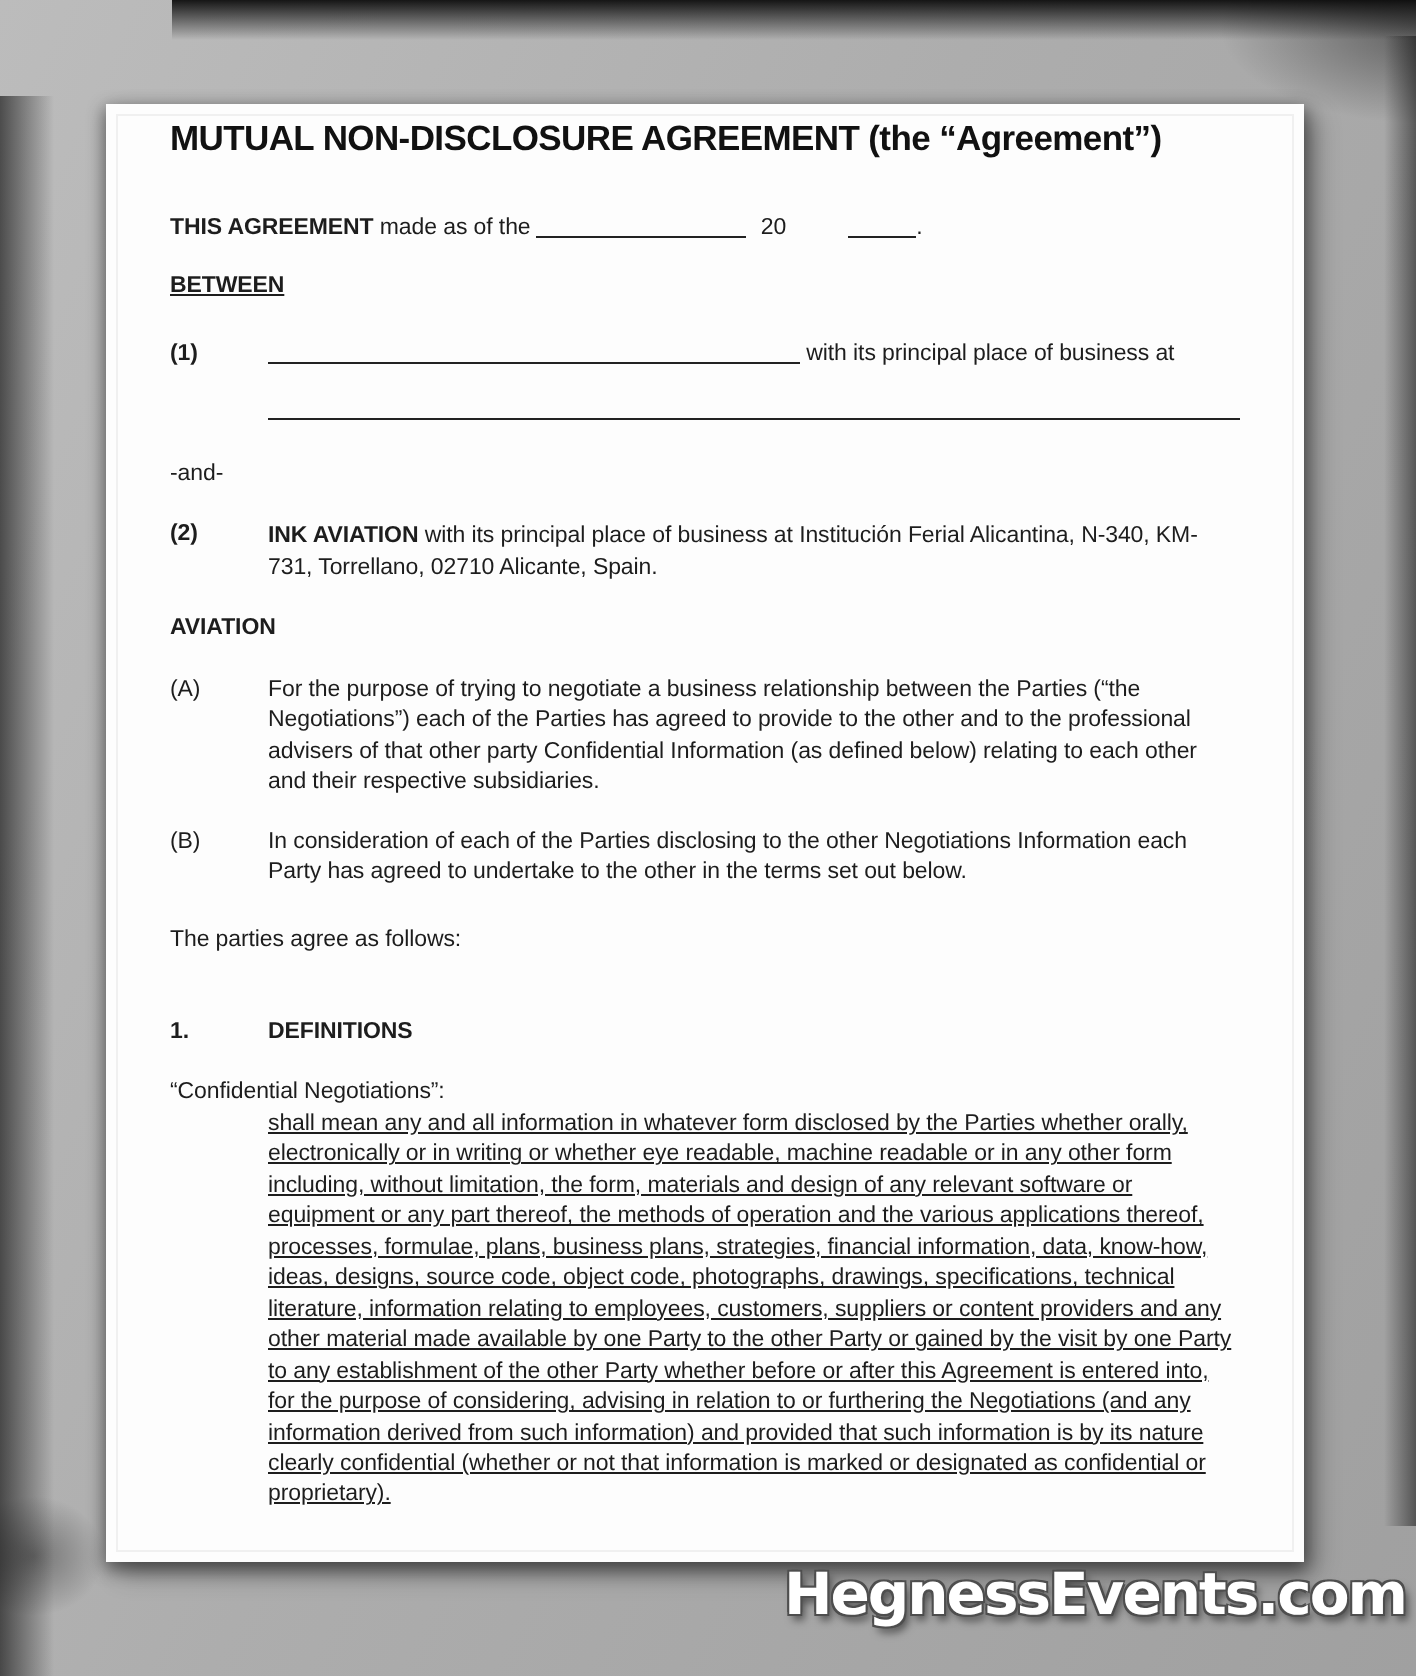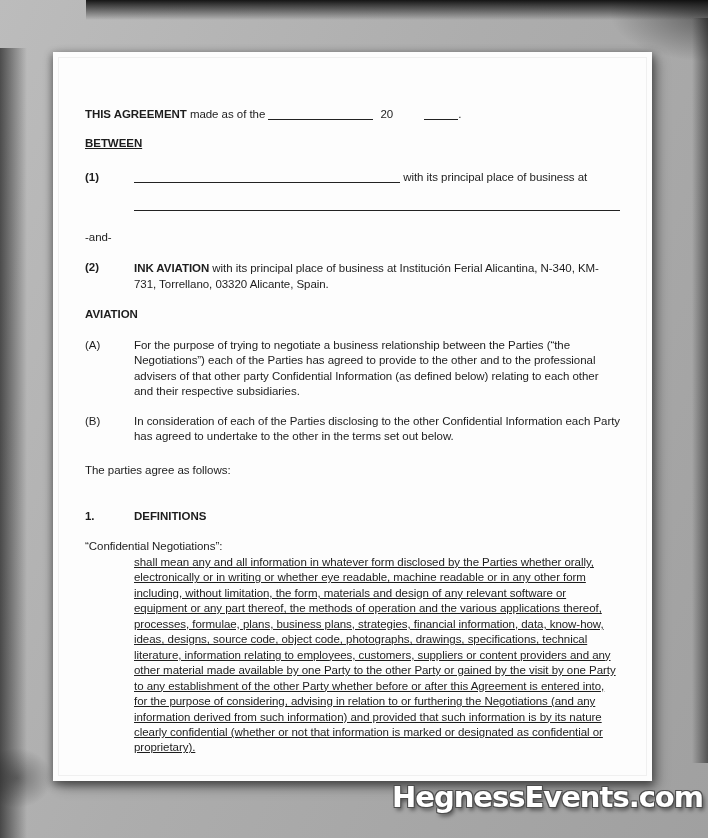--- a/index.html
+++ b/index.html
@@ -81,53 +81,54 @@
       2px 3px 4px rgba(0,0,0,0.55);
   }
 </style>
 </head>
 <body>
 
 <div class="screen">
 
   <div class="page">
 
+    <div class="doc-title">MUTUAL NON-DISCLOSURE AGREEMENT (the “Agreement”)</div>
 
     <div class="intro line">
       <span style="position:static" class="b">THIS AGREEMENT</span><span style="position:static"> made as of the</span><span class="blank w-day">____________________</span><span style="position:static"> 20</span><span class="blank w-year">_____</span><span style="position:static">.</span>
     </div>
 
     <div class="between line">BETWEEN</div>
 
     <div class="p1 hang line">
       <span class="num b">(1)</span>
       <span class="txt"><span class="blank w-name">__________________________________________________</span><span style="position:static"> with its principal place of business at</span></span>
     </div>
 
     <div class="addr-blank hang line">
       <span class="txt"><span class="blank w-addr">____________________________________________________________________________________________</span></span>
     </div>
 
     <div class="and-sep line">-and-</div>
 
     <div class="p2 hang line">
       <span class="num b">(2)</span>
-      <span class="txt"><span style="position:static" class="b">INK AVIATION</span><span style="position:static"> with its principal place of business at Institución Ferial Alicantina, N-340, KM-731, Torrellano, 03320 Alicante, Spain.</span></span>
+      <span class="txt"><span style="position:static" class="b">INK AVIATION</span><span style="position:static"> with its principal place of business at Institución Ferial Alicantina, N-340, KM-731, Torrellano, 02710 Alicante, Spain.</span></span>
     </div>
 
     <div class="recitals-label line">AVIATION</div>
 
     <div class="recA hang para">
       <span class="num">(A)</span>
       <span class="txt">For the purpose of trying to negotiate a business relationship between the Parties (“the Negotiations”) each of the Parties has agreed to provide to the other and to the professional advisers of that other party Confidential Information (as defined below) relating to each other and their respective subsidiaries.</span>
     </div>
 
     <div class="recB hang para">
       <span class="num">(B)</span>
-      <span class="txt">In consideration of each of the Parties disclosing to the other Confidential Information each Party has agreed to undertake to the other in the terms set out below.</span>
+      <span class="txt">In consideration of each of the Parties disclosing to the other Negotiations Information each Party has agreed to undertake to the other in the terms set out below.</span>
     </div>
 
     <div class="agree line">The parties agree as follows:</div>
 
     <div class="sect hang line">
       <span class="num b">1.</span>
       <span class="txt b">DEFINITIONS</span>
     </div>
 
     <div class="term line">“Confidential Negotiations”:</div>

